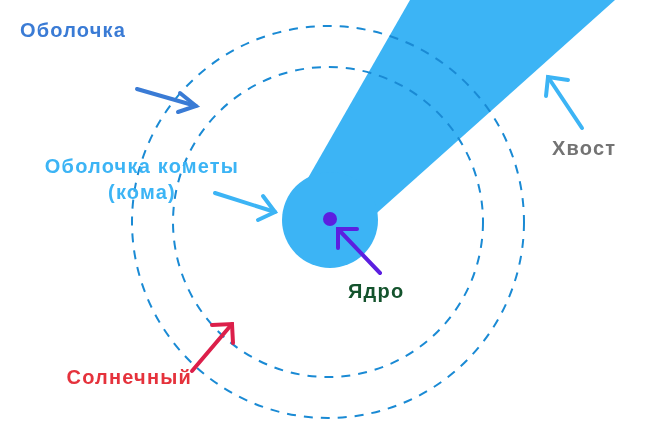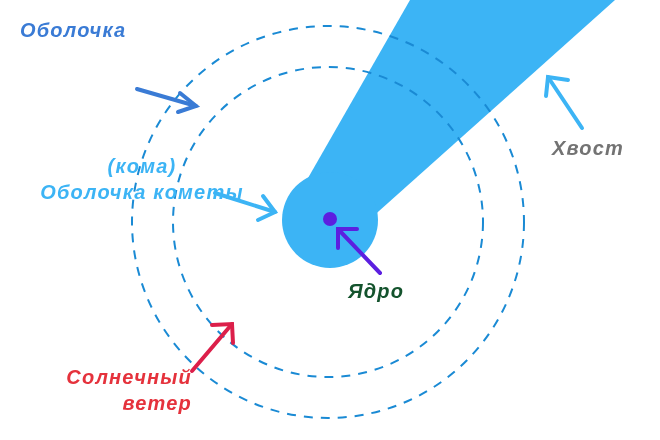--- a/index.html
+++ b/index.html
@@ -1,17 +1,17 @@
 <!DOCTYPE html>
 <html><head>
 <meta charset="utf-8">
 <style>
   html, body { margin: 0; padding: 0; background: #ffffff; }
   body { width: 660px; height: 440px; overflow: hidden; position: relative; }
-  .stage { position: absolute; left: 0; top: 0; width: 660px; height: 440px; font-style: italic; }
+  .stage { position: absolute; left: 0; top: 0; width: 660px; height: 440px; }
   svg { position: absolute; left: 0; top: 0; }
   .label {
     position: absolute;
     font-family: "Liberation Sans", sans-serif;
     font-weight: bold;
     font-size: 20px;
     line-height: 26px;
     letter-spacing: 1.2px;
     white-space: nowrap;
   }
@@ -57,25 +57,24 @@
       <line x1="192" y1="371" x2="232" y2="324"></line>
       <polyline points="212,325 232,324 233,343"></polyline>
     </g>
   </svg>
 
   <div class="label l-hydrogen">
     <span>Оболочка</span>
   </div>
 
   <div class="label l-coma">
+    <span>Оболочка кометы</span>
     <span>(кома)</span>
-    <span>Оболочка кометы</span>
   </div>
 
   <div class="label l-nucleus">Ядро</div>
 
   <div class="label l-tail">Хвост</div>
 
   <div class="label l-wind">
     <span>Солнечный</span>
-    <span>ветер</span>
   </div>
 </div>
 
 </body></html>

